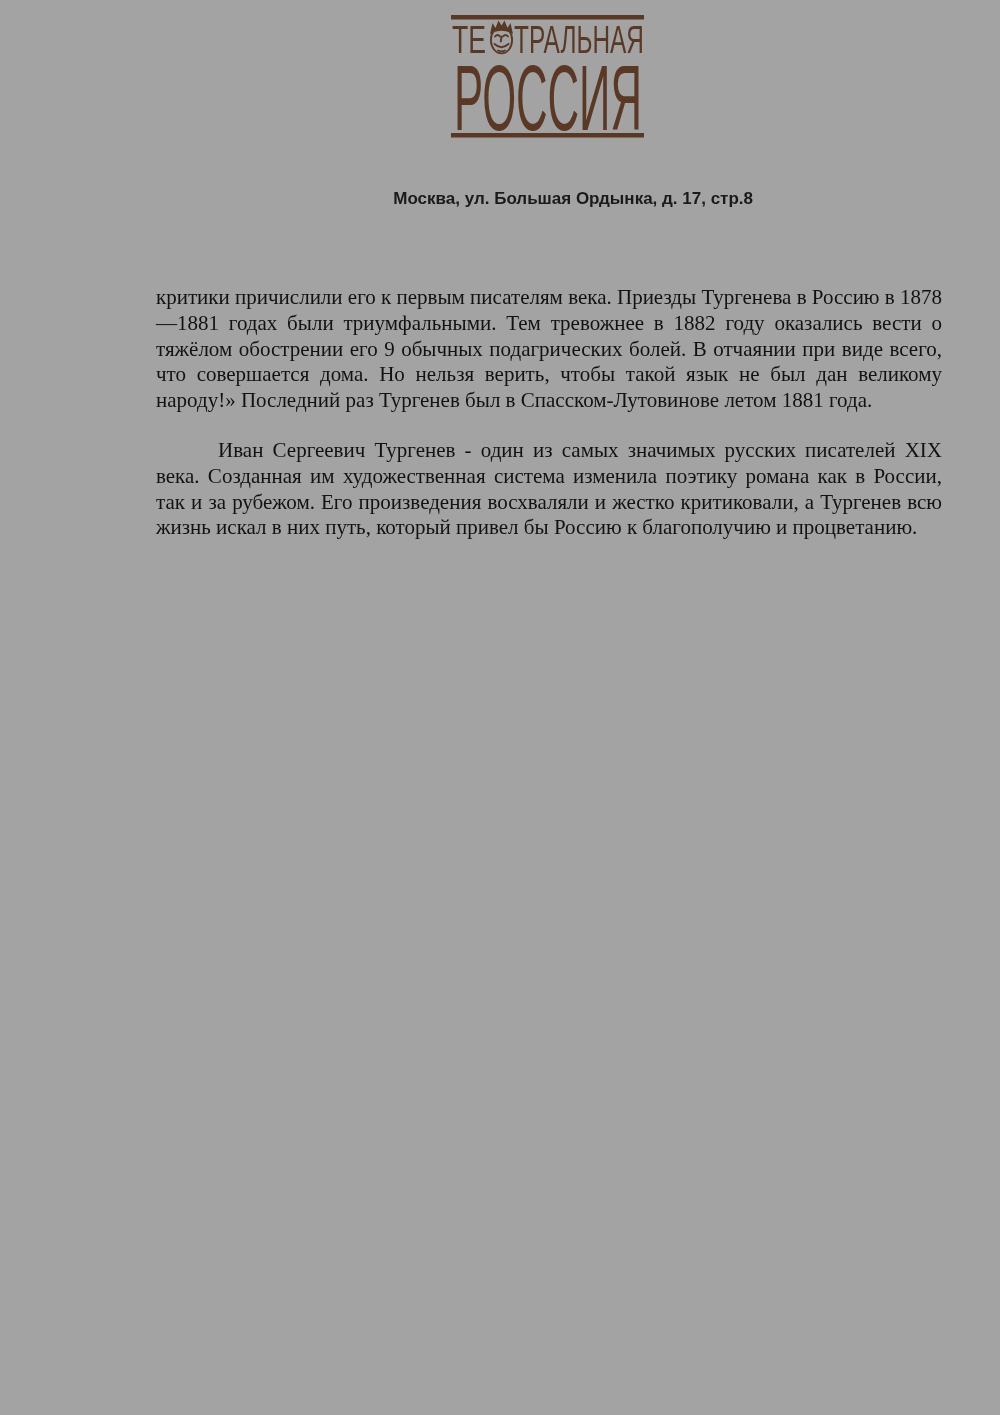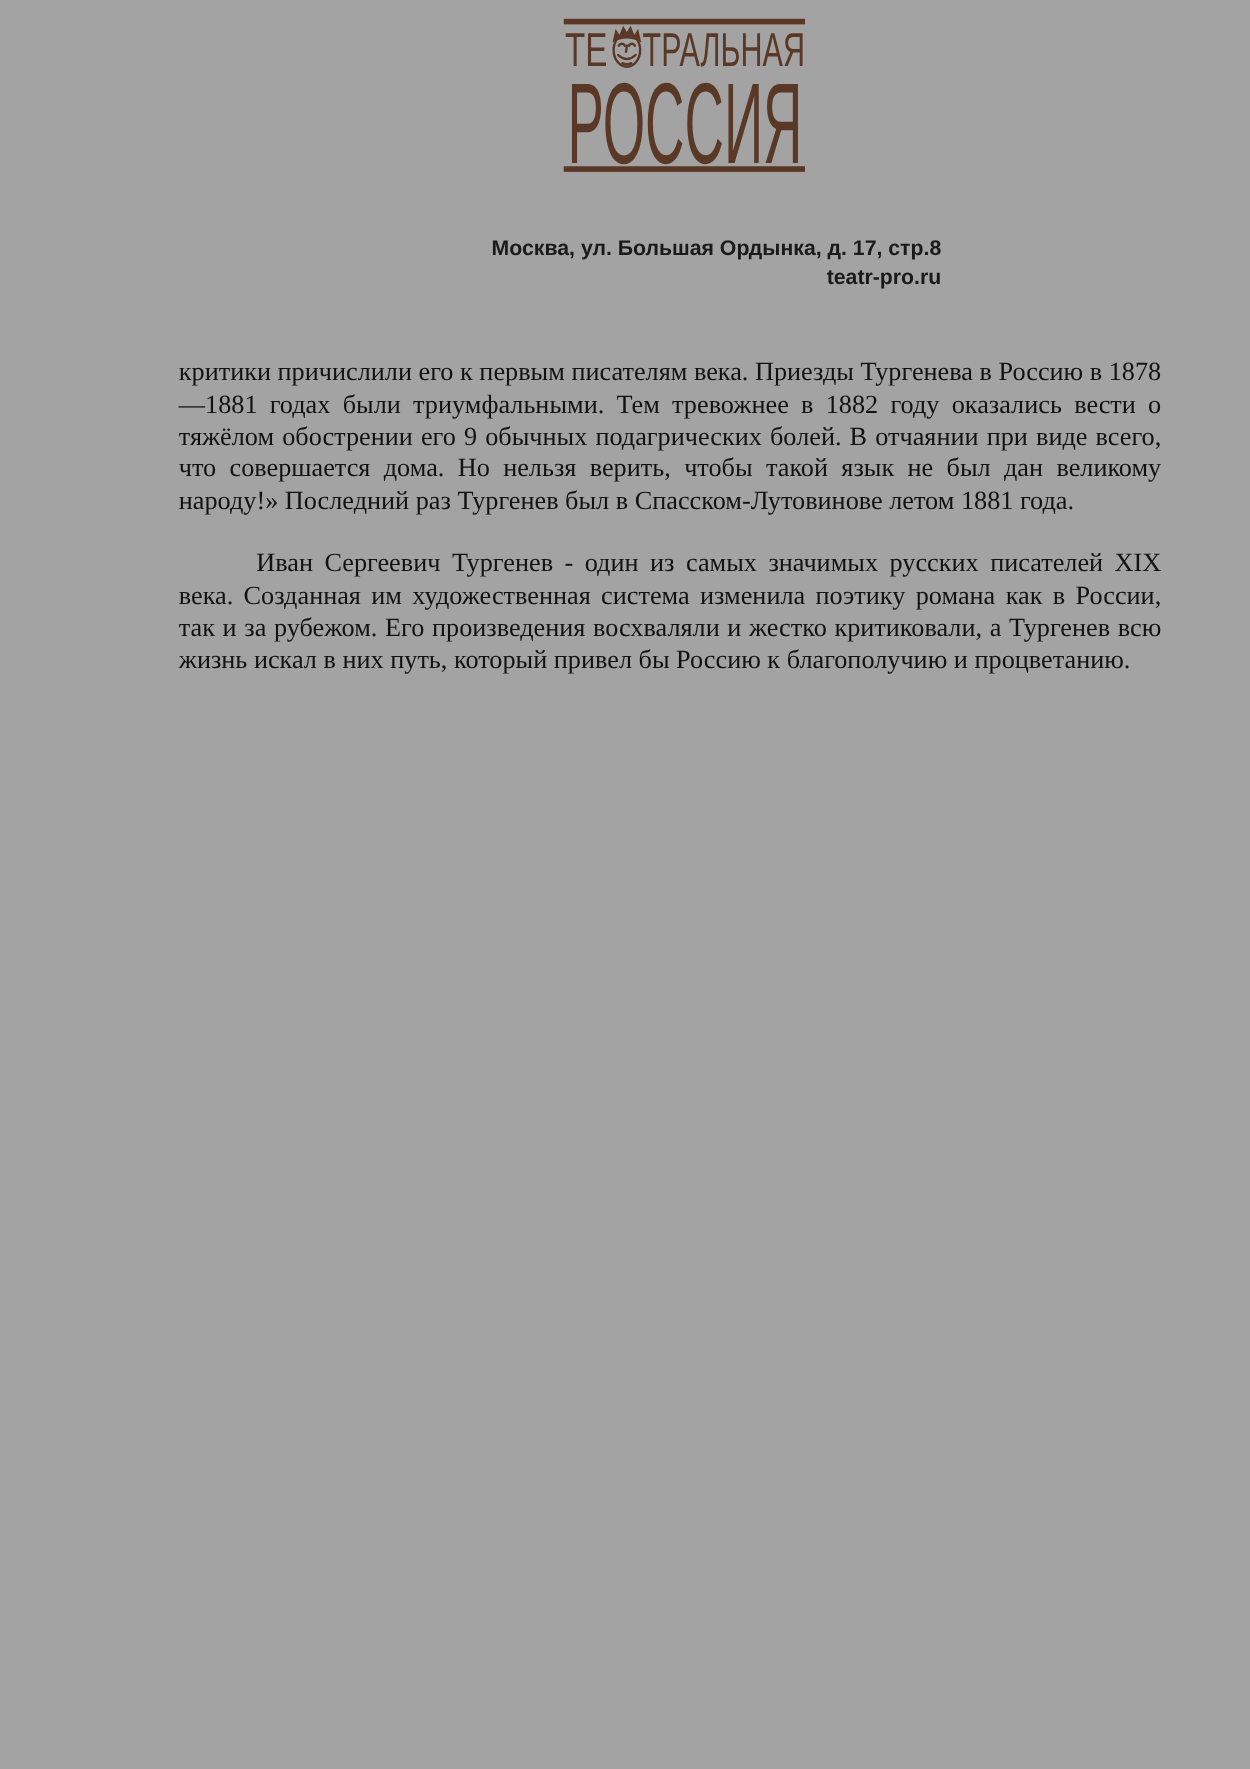--- a/index.html
+++ b/index.html
@@ -48,21 +48,21 @@
     line-height: 23.3px;
     color: #1a1a1a;
     white-space: nowrap;
     margin-top: 16px;
   }
 
   
   .doc-body {
     position: absolute;
     top: 285px;
-    left: 143px;
+    left: 156px;
     width: 786px;
     font-family: "Liberation Serif", serif;
     font-size: 21px;
     line-height: 25.8px;
     color: var(--ink);
     text-align: justify;
   }
   .doc-body p { margin: 0; }
   .doc-body p.indented { text-indent: 62px; margin-top: 24px; }
 </style>
@@ -90,21 +90,20 @@
       <text class="logo-text logo-line1" x="64" y="39" textLength="130" lengthAdjust="spacingAndGlyphs">ТРАЛЬНАЯ</text>
 
       <text class="logo-text logo-line2" x="4" y="116" textLength="188" lengthAdjust="spacingAndGlyphs">РОССИЯ</text>
 
       <rect class="logo-rule" x="1" y="119" width="193" height="4.5"></rect>
     </svg>
   </div>
 
   <div class="contact">
     <div>Москва, ул. Большая Ордынка, д. 17, стр.8</div>
-    <div>teatr-pro.ru</div>
   </div>
 
   <div class="doc-body">
     <p>критики причислили его к первым писателям века. Приезды Тургенева в Россию в 1878—1881 годах были триумфальными. Тем тревожнее в 1882 году оказались вести о тяжёлом обострении его 9 обычных подагрических болей. В отчаянии при виде всего, что совершается дома. Но нельзя верить, чтобы такой язык не был дан великому народу!» Последний раз Тургенев был в Спасском-Лутовинове летом 1881 года.</p>
     <p class="indented">Иван Сергеевич Тургенев - один из самых значимых русских писателей XIX века. Созданная им художественная система изменила поэтику романа как в России, так и за рубежом. Его произведения восхваляли и жестко критиковали, а Тургенев всю жизнь искал в них путь, который привел бы Россию к благополучию и процветанию.</p>
   </div>
 
 </div>
 
 </body></html>

